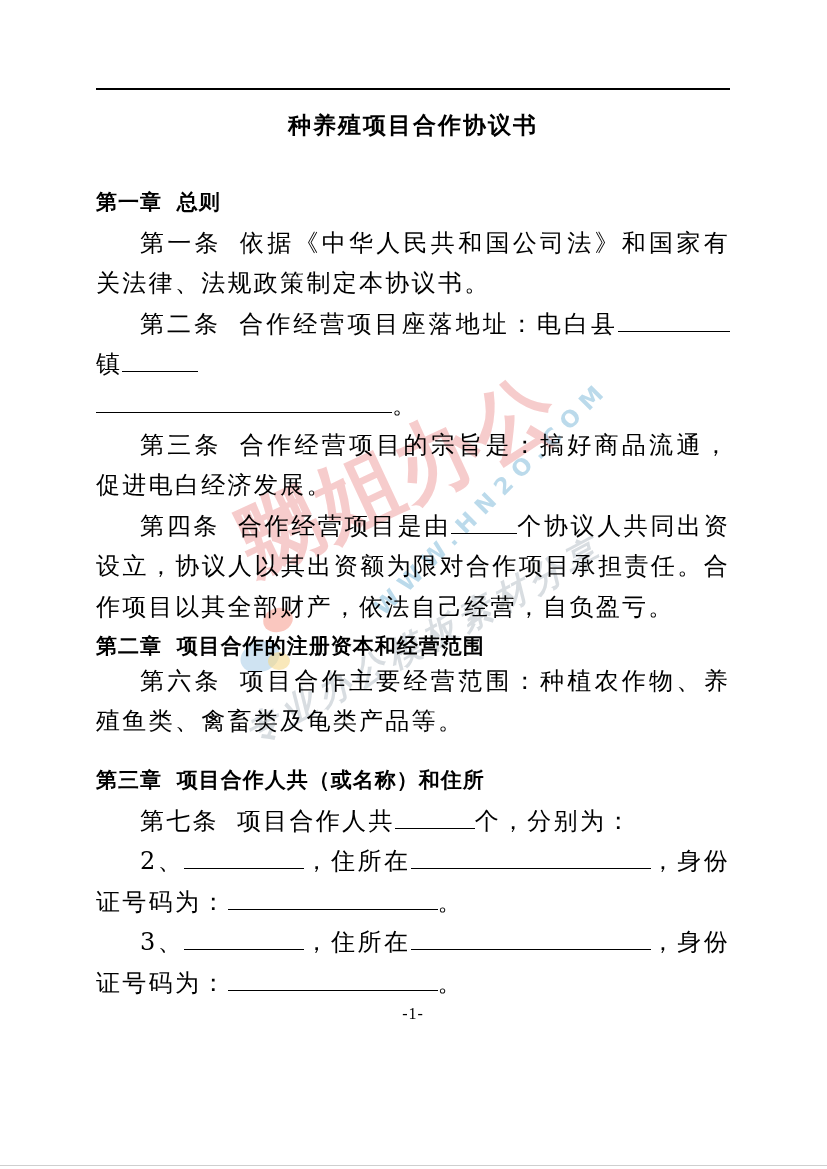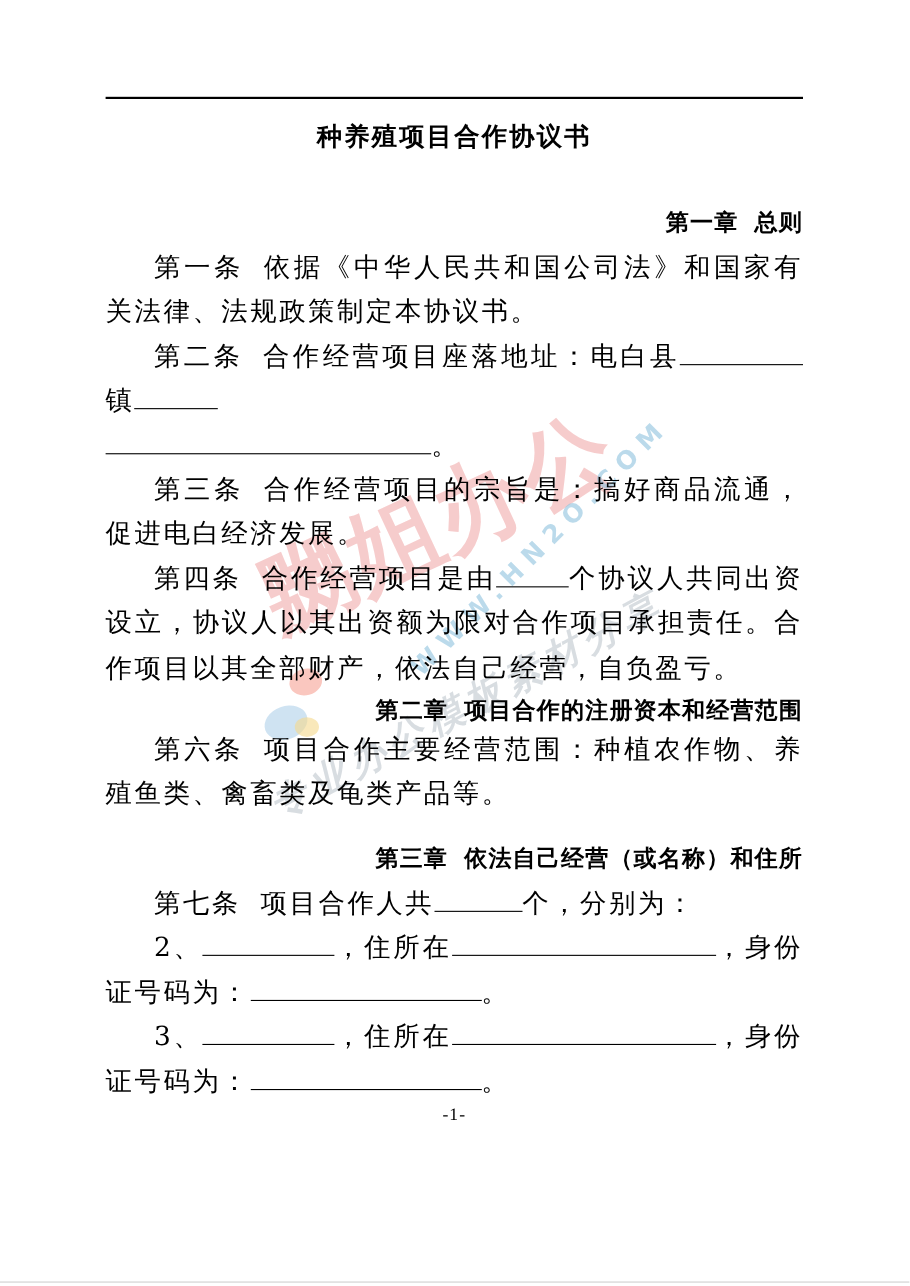--- a/index.html
+++ b/index.html
@@ -54,21 +54,21 @@
   
   .content { position: relative; z-index: 1; padding: 0 97px 0 96px; }
 
   .doc-title {
     margin: 102px 0 0 0;
     font-family: "DejaVu Sans", "Liberation Sans", sans-serif;
     font-weight: 700; font-size: 23px; line-height: 46px;
     letter-spacing: 2px; text-align: center;
   }
   .chapter {
-    margin: 0; text-align: right;
+    margin: 0; text-align: left;
     font-family: "DejaVu Sans", "Liberation Sans", sans-serif;
     font-weight: 700; font-size: 21px; line-height: 30px; letter-spacing: 1px;
   }
   .chapter-1 { margin-top: 40px; line-height: 28px; }
   .chapter-2 { margin-top: 4px; }
   .chapter-3 { margin-top: 23px; }
   .chapter .ch-num { margin-right: 0.7em; }
 
   p.b {
     margin: 0; font-size: 24px; line-height: 40.4px; letter-spacing: 2.3px;
@@ -127,21 +127,21 @@
 
     <p class="b"><span class="lbl">第三条</span><span>合作经营项目的宗旨是：搞好商品流通，促进电白经济发展。</span></p>
 
     <p class="b"><span class="lbl">第四条</span><span>合作经营项目是由</span><span class="blank w66"></span><span>个协议人共同出资设立，协议人以其出资额为限对合作项目承担责任。合作项目以其全部财产，依法自己经营，自负盈亏。</span></p>
 
     <h2 class="chapter chapter-2"><span class="ch-num">第二章</span><span>项目合作的注册资本和经营范围</span></h2>
 
 
     <p class="b"><span class="lbl">第六条</span><span>项目合作主要经营范围：种植农作物、养殖鱼类、禽畜类及龟类产品等。</span></p>
 
-    <h2 class="chapter chapter-3"><span class="ch-num">第三章</span><span>依法自己经营（或名称）和住所</span></h2>
+    <h2 class="chapter chapter-3"><span class="ch-num">第三章</span><span>项目合作人共（或名称）和住所</span></h2>
 
     <p class="b after-ch"><span class="lbl">第七条</span><span>项目合作人共</span><span class="blank w80"></span><span>个，分别为：</span></p>
 
 
     <p class="b"><span>2、</span><span class="blank w120"></span><span>，住所在</span><span class="blank w240"></span><span>，身份证</span><span>号码为：</span><span class="blank w210"></span><span>。</span></p>
 
     <p class="b"><span>3、</span><span class="blank w120"></span><span>，住所在</span><span class="blank w240"></span><span>，身份证</span><span>号码为：</span><span class="blank w210"></span><span>。</span></p>
 
     <p class="page-number">-1-</p>
 

